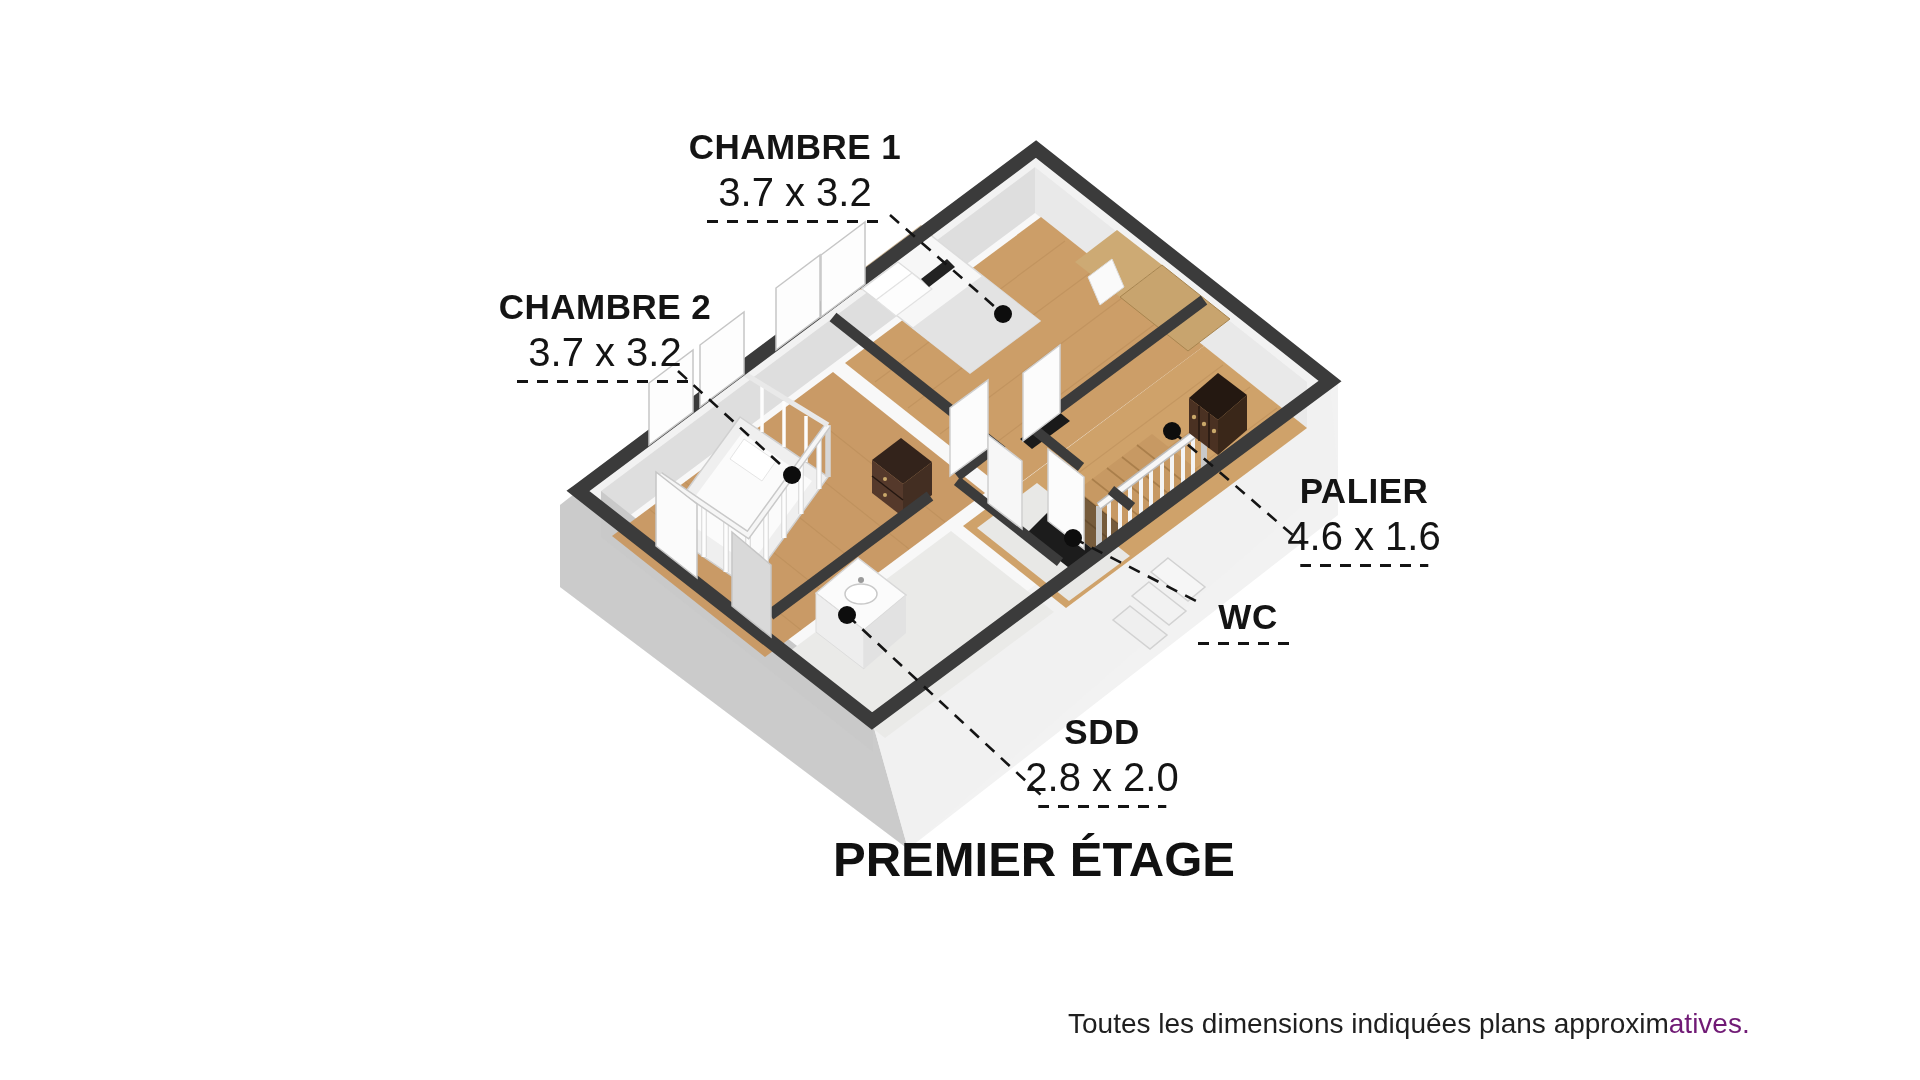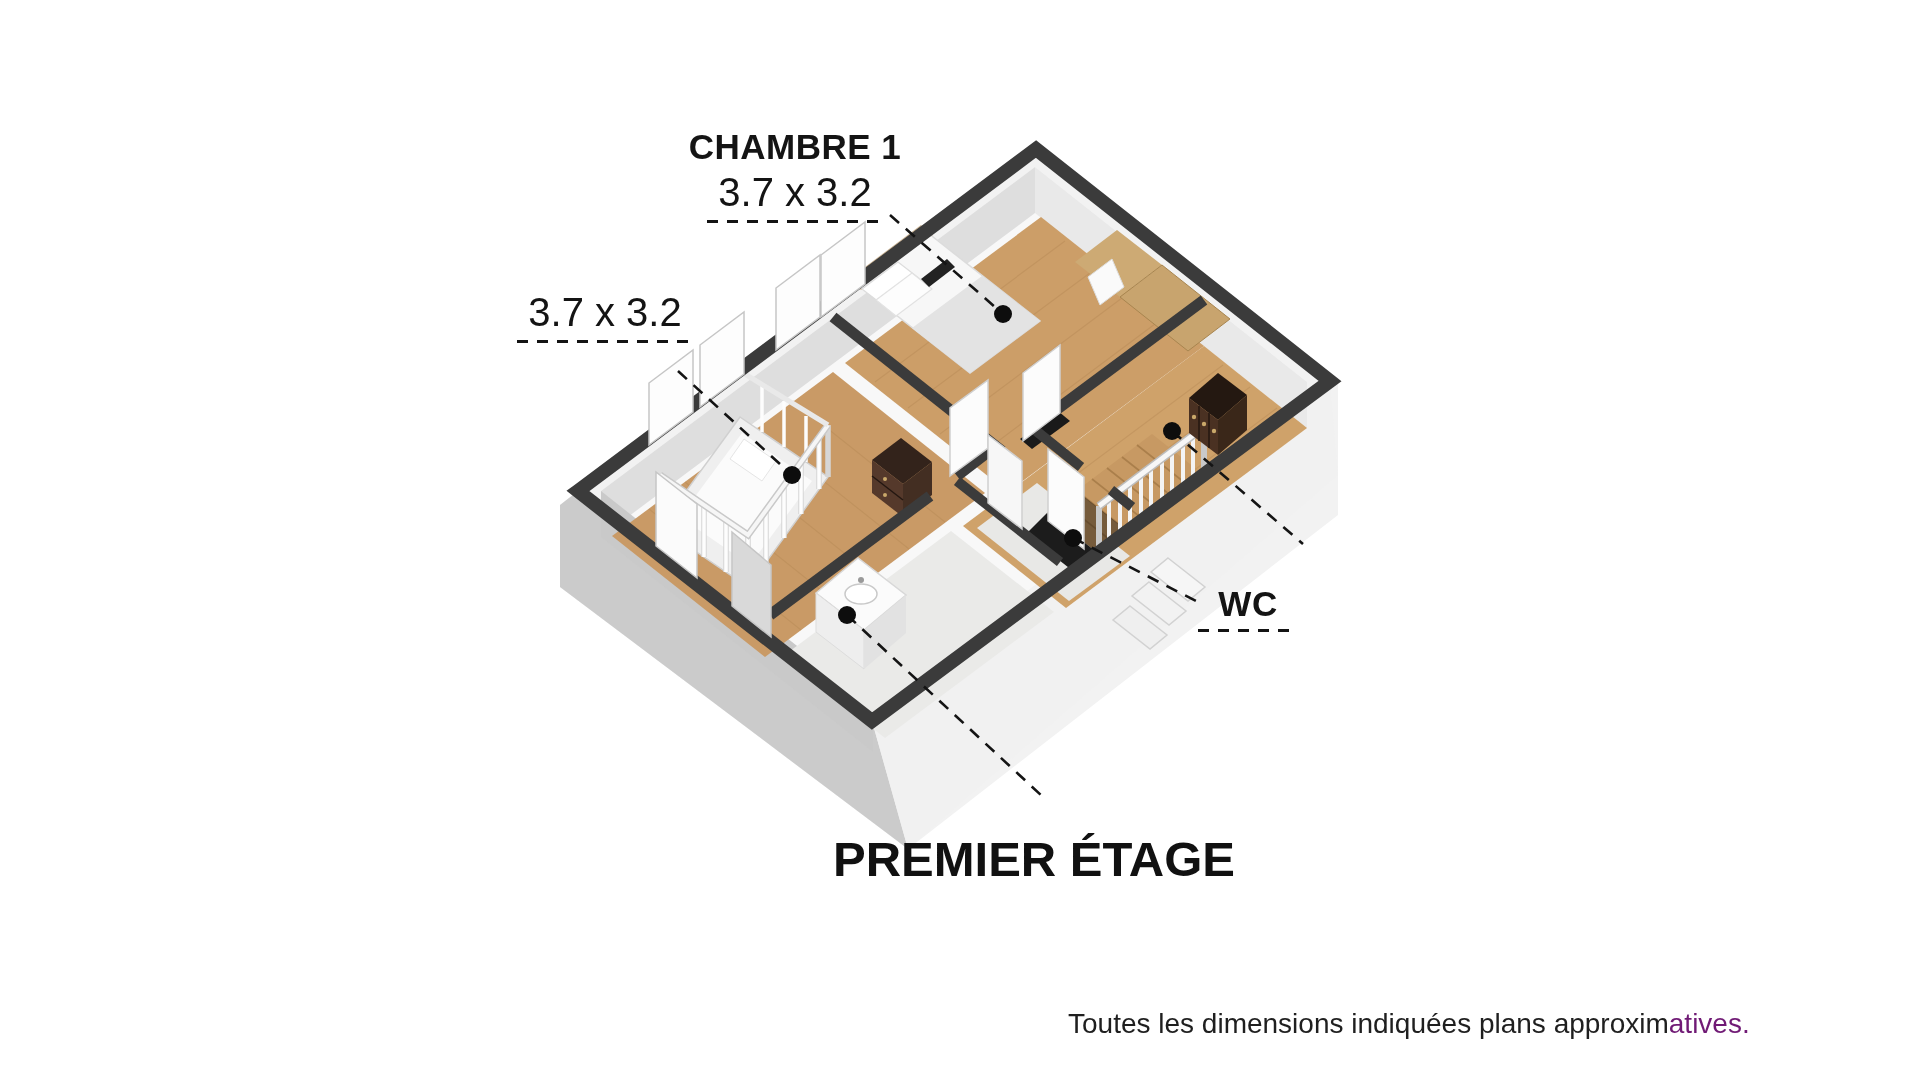--- a/index.html
+++ b/index.html
@@ -231,30 +231,41 @@
   </g>
 </svg>
 
   <div class="callout" style="left:795px;top:118px;">
     <div class="c-name">CHAMBRE 1</div>
     <div class="c-dims">3.7 x 3.2</div>
     <div class="c-underline" style="width:176px"></div>
   </div>
 
   <div class="callout" style="left:605px;top:278px;">
+    <div class="c-name">CHAMBRE 2</div>
     <div class="c-dims">3.7 x 3.2</div>
     <div class="c-underline" style="width:176px"></div>
   </div>
 
-
-  <div class="callout" style="left:1248px;top:575px;">
+  <div class="callout" style="left:1364px;top:462px;">
+    <div class="c-name">PALIER</div>
+    <div class="c-dims">4.6 x 1.6</div>
+    <div class="c-underline" style="width:128px"></div>
+  </div>
+
+  <div class="callout" style="left:1248px;top:588px;">
     <div class="c-name">WC</div>
     <div class="c-underline" style="width:100px"></div>
   </div>
 
+  <div class="callout" style="left:1102px;top:703px;">
+    <div class="c-name">SDD</div>
+    <div class="c-dims">2.8 x 2.0</div>
+    <div class="c-underline" style="width:128px"></div>
+  </div>
 
   <div id="main-title">PREMIER ÉTAGE</div>
 
   <div id="disclaimer">
     <div class="nw"><span class="dk">Toutes les dimensions indiquées plans approxim</span><span class="fd">atives.</span></div>
   </div>
 
 </div>
 
 </body></html>

